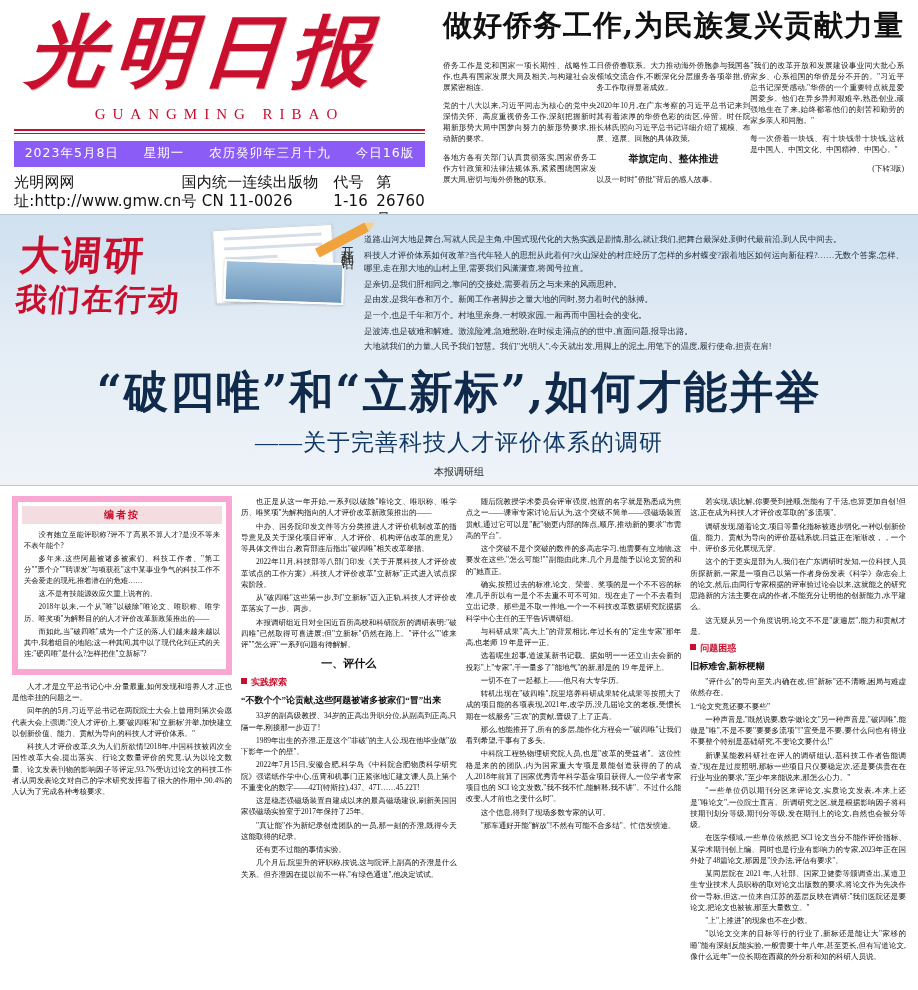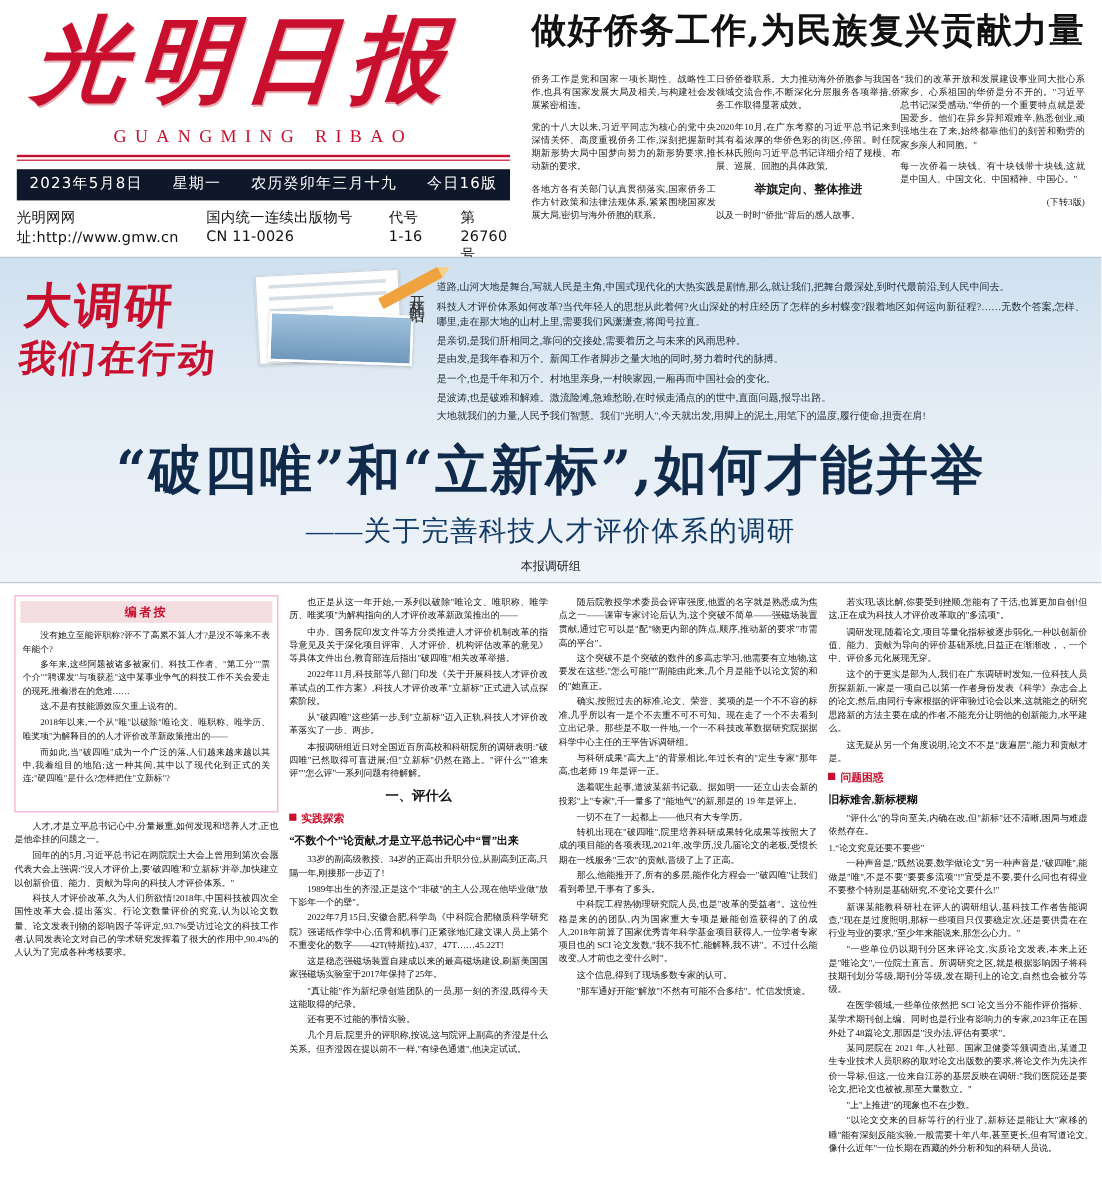--- a/index.html
+++ b/index.html
@@ -34,36 +34,35 @@
     text-align: center;
     font-size: 15px;
     letter-spacing: 7px;
     color: #c8102e;
     font-family: "Liberation Serif", serif;
   }
   .logo-rule { margin-top: 6px; height: 2px; background: #c8102e; }
   .logo-rule2 { margin-top: 2px; height: 1px; background: #c8102e; }
   .dateline {
     margin-top: 7px;
-    background: #0f172a;
+    background: #8b5cf6;
     color: #fff;
     font-size: 12.5px;
     text-align: center;
     padding: 4px 0 5px;
     letter-spacing: 1px;
   }
   .dateline span { margin: 0 10px; }
   .subline {
     margin-top: 6px;
-    font-size: 12px;
+    font-size: 15px;
     color: #111;
     display: flex;
     justify-content: space-between;
     letter-spacing: 0.2px;
-    gap: 23px;
   }
 
   
   .mast-right { flex: 1; padding-left: 18px; padding-top: 8px; }
   .mast-h1 {
     font-family: "DejaVu Serif", "Liberation Serif", serif;
     font-weight: 700;
     font-size: 29px;
     color: #111;
     letter-spacing: 1px;
@@ -224,22 +223,22 @@
     font-weight: 700;
     color: #111;
     font-family: Liberation Serif, serif;
   }
   .col h4.red { color: #c8102e; }
   .col h4 .sq {
     display:inline-block; width:6px; height:6px;
     background:#c8102e; margin-right:4px; vertical-align:1px;
   }
   .editor-box {
-    border: 1px solid #f9a8d4;
-    padding: 6px 6px 20px;
+    border: 6px solid #f9a8d4;
+    padding: 6px 6px 8px;
     margin-bottom: 6px;
     background: #fff;
   }
   .editor-box .hd {
     text-align: center;
     background: #f3dde1;
     color: #c8102e;
     font-size: 10px;
     font-weight: 700;
     letter-spacing: 2px;
@@ -346,21 +345,21 @@
     </div>
 
     <div class="col">
       <p>也正是从这一年开始,一系列以破除"唯论文、唯职称、唯学历、唯奖项"为解构指向的人才评价改革新政策推出的——</p>
       <p>中办、国务院印发文件等方分类推进人才评价机制改革的指导意见及关于深化项目评审、人才评价、机构评估改革的意见》等具体文件出台,教育部连后指出"破四唯"相关改革举措。</p>
       <p>2022年11月,科技部等八部门印发《关于开展科技人才评价改革试点的工作方案》,科技人才评价改革"立新标"正式进入试点探索阶段。</p>
       <p>从"破四唯"这些第一步,到"立新标"迈入正轨,科技人才评价改革落实了一步、两步。</p>
       <p>本报调研组近日对全国近百所高校和科研院所的调研表明:"破四唯"已然取得可喜进展;但"立新标"仍然在路上。"评什么""谁来评""怎么评"一系列问题有待解解。</p>
       <h3>一、评什么</h3>
       <h4 class="red"><span class="sq"></span><span>实践探索</span></h4>
-      <h4>“不数个个”论贡献,才是立平总书记心中“冒”出来</h4>
+      <h4>“不数个个”论贡献,这些阿题被诸多被家们“冒”出来</h4>
       <p>33岁的副高级教授、34岁的正高出升职分位,从副高到正高,只隔一年,刚接那一步迈了!</p>
       <p>1989年出生的齐澄,正是这个"非破"的主人公,现在他毕业做"放下影年一个的壁"。</p>
       <p>2022年7月15日,安徽合肥,科学岛《中科院合肥物质科学研究院》强诺纸作学中心,伍霄和机事门正紧张地汇建文课人员上第个不重变化的数字——42T(特斯拉),437、47T……45.22T!</p>
       <p>这是稳态强磁场装置自建成以来的最高磁场建设,刷新美国国家强磁场实验室于2017年保持了25年。</p>
       <p>"真让能"作为新纪录创造团队的一员,那一刻的齐澄,既得今天这能取得的纪录。</p>
       <p>还有更不过能的事情实验。</p>
       <p>几个月后,院里升的评职称,按说,这与院评上副高的齐澄是什么关系。但齐澄因在提以前不一样,"有绿色通道",他决定试试。</p>
     </div>
 
     <div class="col">

